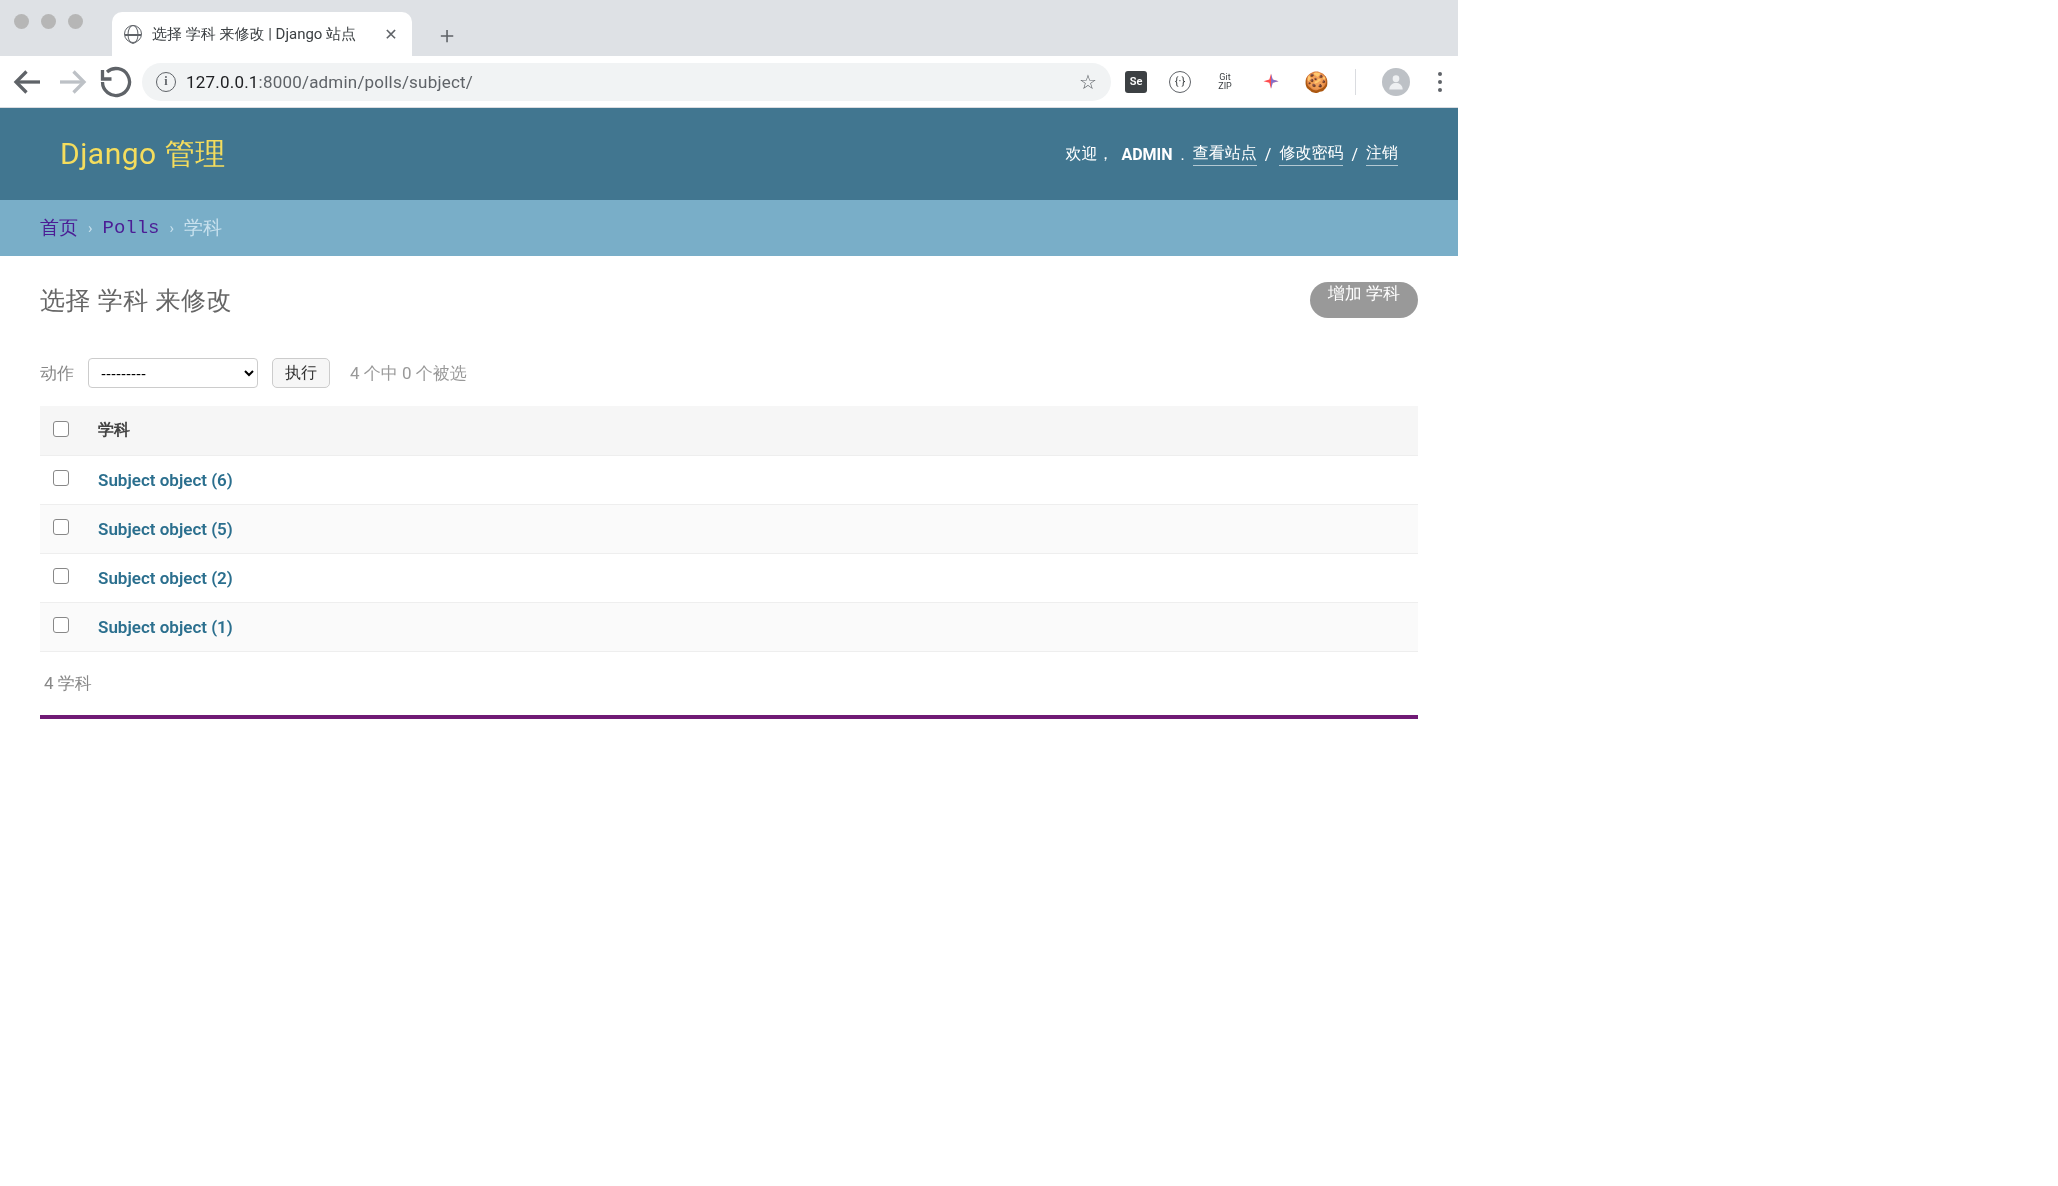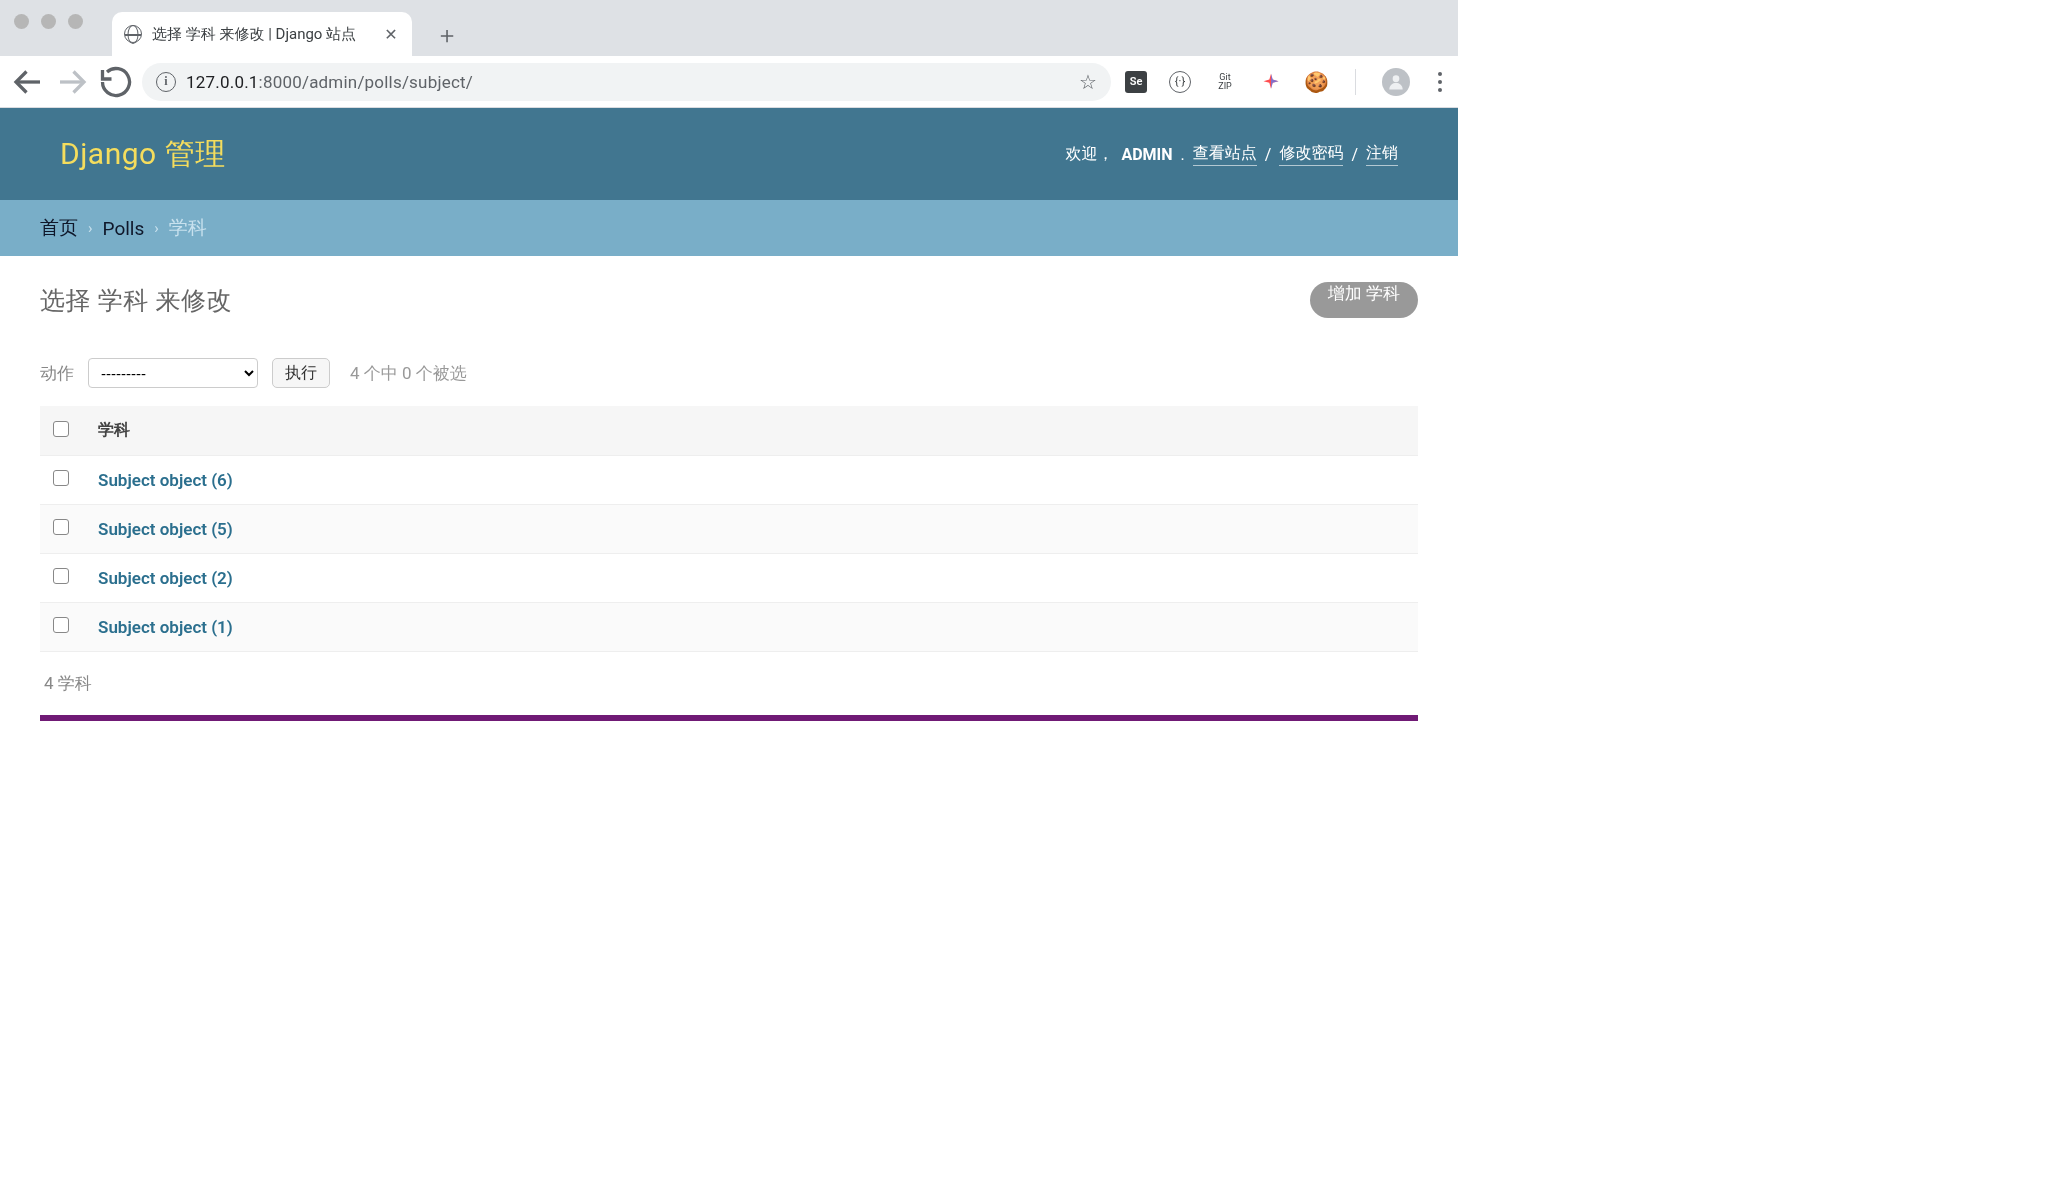--- a/index.html
+++ b/index.html
@@ -55,21 +55,21 @@
 
   
   .dj-header { background:#417690; color:#fff; height:92px; display:flex; align-items:center; padding:0 60px; }
   .branding { color:#f5dd5d; font-size:30px; font-weight:400; letter-spacing:.5px; }
   .usertools { margin-left:auto; font-size:16px; display:flex; align-items:center; gap:8px; }
   .usertools .sep { color:#fff; }
   .usertools a { color:#fff; text-decoration:none; border-bottom:1px solid rgba(255,255,255,.6); padding-bottom:1px; }
   .usertools strong { font-weight:700; }
 
   .breadcrumbs { background:#79aec8; color:#c8e1ee; height:56px; display:flex; align-items:center; padding:0 40px; font-size:19px; gap:10px; }
-  .breadcrumbs a { color:#0f172a; text-decoration:none; }
+  .breadcrumbs a { color:#4c1d95; text-decoration:none;font-family:Liberation Mono, monospace; }
   .breadcrumbs .arr { color:#c8e1ee; font-size:15px; }
 
   .content { padding:26px 40px; }
   .content-head { display:flex; align-items:center; }
   .page-title { font-size:25px; font-weight:400; color:#666; letter-spacing:.5px; }
   .add-btn {
     margin-left:auto; background:#999; color:#fff; border-radius:22px; height:36px;
     display:flex; align-items:center; padding:0 18px; font-size:17px; gap:10px;flex-direction:column;
   }
   .add-btn .plus { font-weight:700; font-size:18px; }
@@ -88,21 +88,21 @@
   table.results thead th {
     background:#f6f6f6; text-align:left; font-size:16px; color:#444; font-weight:600;
     padding:14px 12px; border-bottom:1px solid #eee;
   }
   table.results th.cb, table.results td.cb { width:46px; text-align:center; padding-left:8px; }
   table.results tbody td { padding:14px 12px; border-bottom:1px solid #eee; font-size:17px; }
   table.results tbody tr:nth-child(even) td { background:#fafafa; }
   table.results a.obj { color:#2b6f8e; font-weight:600; text-decoration:none; }
   .chk { width:16px; height:16px; border:1.5px solid #888; border-radius:3px; display:inline-block; background:#fff; }
 
-  .paginator { padding:20px 4px; color:#888; font-size:17px; border-bottom:6px solid #701a75; }
+  .paginator { padding:20px 4px; color:#888; font-size:17px; border-bottom:4px solid #701a75; }
 </style>
 </head>
 <body>
 
 <div class="wrap">
 
   <div class="titlebar">
     <div class="traffic">
       <span></span>
       <span></span>

